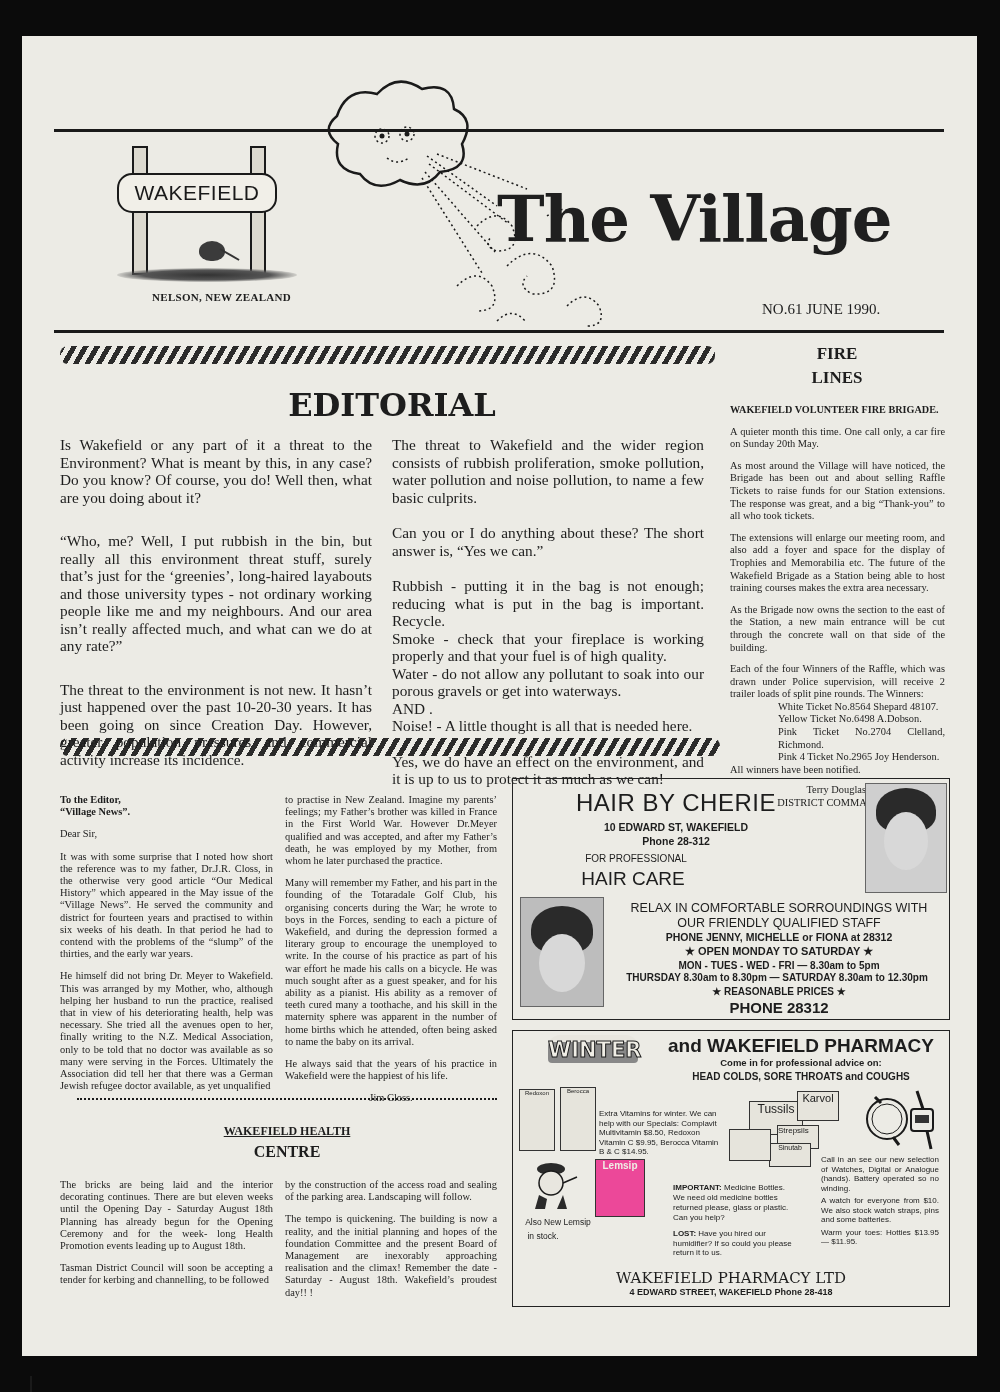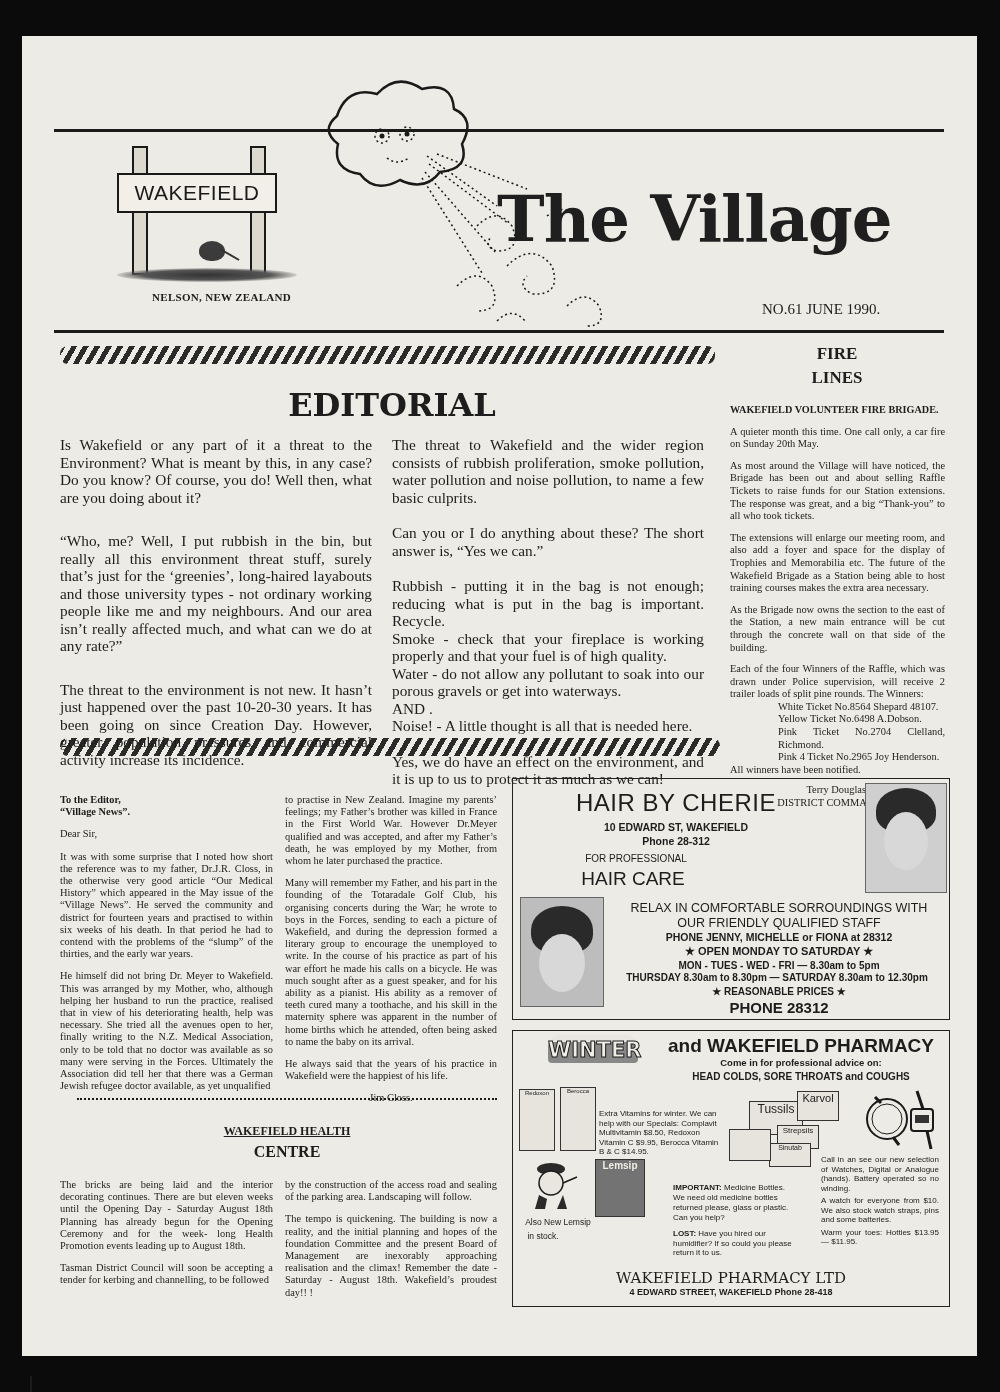--- a/index.html
+++ b/index.html
@@ -4,21 +4,21 @@
 <style>
   html, body { margin:0; padding:0; }
   body { width:1000px; height:1392px; background:#0b0b0b; position:relative; overflow:hidden;
          font-family:"Liberation Serif", serif; color:#1d1d1d; }
   .page { position:absolute; left:22px; top:36px; width:955px; height:1320px; background:#ecebe5; }
   .abs { position:absolute; }
   .rule { position:absolute; background:#1a1a1a; }
   
   .sign { position:absolute; border:2px solid #1a1a1a; background:#f1efe8; font-family:"Liberation Sans", sans-serif; text-align:center; color:#1a1a1a; }
   .sign1 { left:95px; top:80px; width:160px; height:30px; font-size:17px; line-height:30px; border-radius:3px; }
-  .sign2 { left:95px; top:137px; width:156px; height:36px; font-size:21px; line-height:36px; font-weight:normal; letter-spacing:0.5px; border-radius:0; }
+  .sign2 { left:95px; top:137px; width:156px; height:36px; font-size:21px; line-height:36px; font-weight:normal; letter-spacing:0.5px; border-radius:15px; }
   .post { position:absolute; width:12px; background:#dcd9cf; border:2px solid #1a1a1a; }
   .ground { position:absolute; left:95px; top:232px; width:180px; height:14px; border-radius:50%;
             background:radial-gradient(ellipse at center, #333 0%, #555 50%, transparent 75%); }
   .kiwi { position:absolute; left:177px; top:205px; width:26px; height:20px; background:#3b3b3b; border-radius:50% 50% 45% 45%; }
   .kiwi-beak { position:absolute; left:198px; top:212px; width:22px; height:2px; background:#333; transform:rotate(30deg); transform-origin:left; }
   .location { left:130px; top:255px; font-size:11px; font-weight:bold; letter-spacing:0.3px; }
   .title { font-family:"DejaVu Serif", serif; font-weight:bold; color:#1f1f1f; letter-spacing:-1px; }
   .title1 { left:475px; top:148px; font-size:64px; line-height:70px; }
   .title2 { left:545px; top:222px; font-size:64px; line-height:70px; }
   .issue { left:740px; top:265px; font-size:15px; }
@@ -184,21 +184,21 @@
       </div>
     <div class="abs sans" style="left:86px;top:78px;width:125px;font-size:8px;line-height:9.5px;">Extra Vitamins for winter. We can help with our Specials: Complavit Multivitamin $8.50, Redoxon Vitamin C $9.95, Berocca Vitamin B &amp; C $14.95.</div>
 
     <div class="product" style="left:236px;top:70px;width:52px;height:32px;">
         <span style="font-size:12px;display:block;text-align:center;" class="sans">Tussils</span>
       </div>
     <div class="product" style="left:284px;top:60px;width:40px;height:28px;">
         <span style="font-size:11px;display:block;text-align:center;" class="sans">Karvol</span>
       </div>
     <div class="product" style="left:264px;top:94px;width:40px;height:22px;">
-        <span style="font-size:8px;display:block;text-align:center;" class="sans">Strepsils</span>
+        <span style="font-size:8px;display:block;text-align:left;" class="sans">Strepsils</span>
       </div>
     <div class="product" style="left:256px;top:112px;width:40px;height:22px;">
         <span style="font-size:7px;display:block;text-align:center;" class="sans">Sinutab</span>
       </div>
     <div class="product" style="left:216px;top:98px;width:40px;height:30px;"></div>
 
     <svg class="abs" style="left:348px;top:56px;" width="80" height="64" viewBox="0 0 80 64">
       <circle cx="26" cy="32" r="20" fill="none" stroke="#1a1a1a" stroke-width="2"></circle>
       <circle cx="26" cy="32" r="15" fill="none" stroke="#1a1a1a" stroke-width="1"></circle>
       <path d="M14 10 l6 6 M32 50 l6 8" stroke="#1a1a1a" stroke-width="3"></path>
@@ -206,21 +206,21 @@
       <rect x="54" y="28" width="14" height="8" fill="#333"></rect>
       <path d="M56 4 l6 18 M66 44 l4 18" stroke="#1a1a1a" stroke-width="3"></path>
     </svg>
 
     <svg class="abs" style="left:16px;top:130px;" width="54" height="50" viewBox="0 0 54 50">
       <ellipse cx="22" cy="8" rx="14" ry="6" fill="#2a2a2a"></ellipse>
       <circle cx="22" cy="22" r="12" fill="#e8e6df" stroke="#1a1a1a" stroke-width="1.5"></circle>
       <path d="M10 34 l-4 14 h10 l2 -10 M34 34 l4 14 h-10" fill="#2a2a2a"></path>
       <path d="M34 22 l14 -6" stroke="#1a1a1a" stroke-width="1.5"></path>
     </svg>
-    <div class="product" style="left:82px;top:128px;width:48px;height:56px;background:#737373;">
+    <div class="product" style="left:82px;top:128px;width:48px;height:56px;background:#ec4899;">
         <span style="font-size:10px;display:block;text-align:center;color:#f0eee6;font-weight:bold;" class="sans">Lemsip</span>
       </div>
     <div class="abs sans center" style="left:10px;top:186px;width:70px;font-size:8.5px;">Also New Lemsip</div>
     <div class="abs sans center" style="left:10px;top:200px;width:40px;font-size:8.5px;">in stock.</div>
 
     <div class="abs sans" style="left:160px;top:152px;width:122px;font-size:8px;line-height:10px;">
       <b>IMPORTANT:</b>
       <span>Medicine Bottles. We need old medicine bottles returned please, glass or plastic. Can you help?</span>
     </div>
     <div class="abs sans" style="left:160px;top:198px;width:122px;font-size:8px;line-height:9.5px;">

